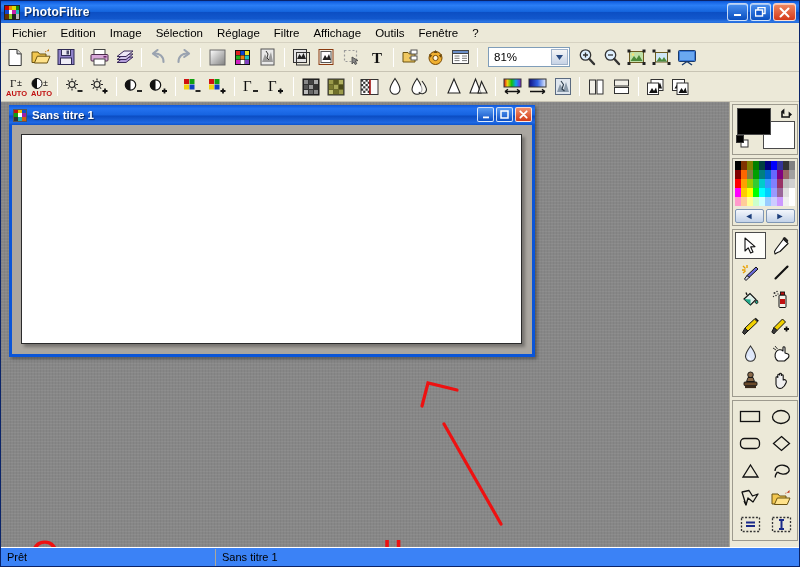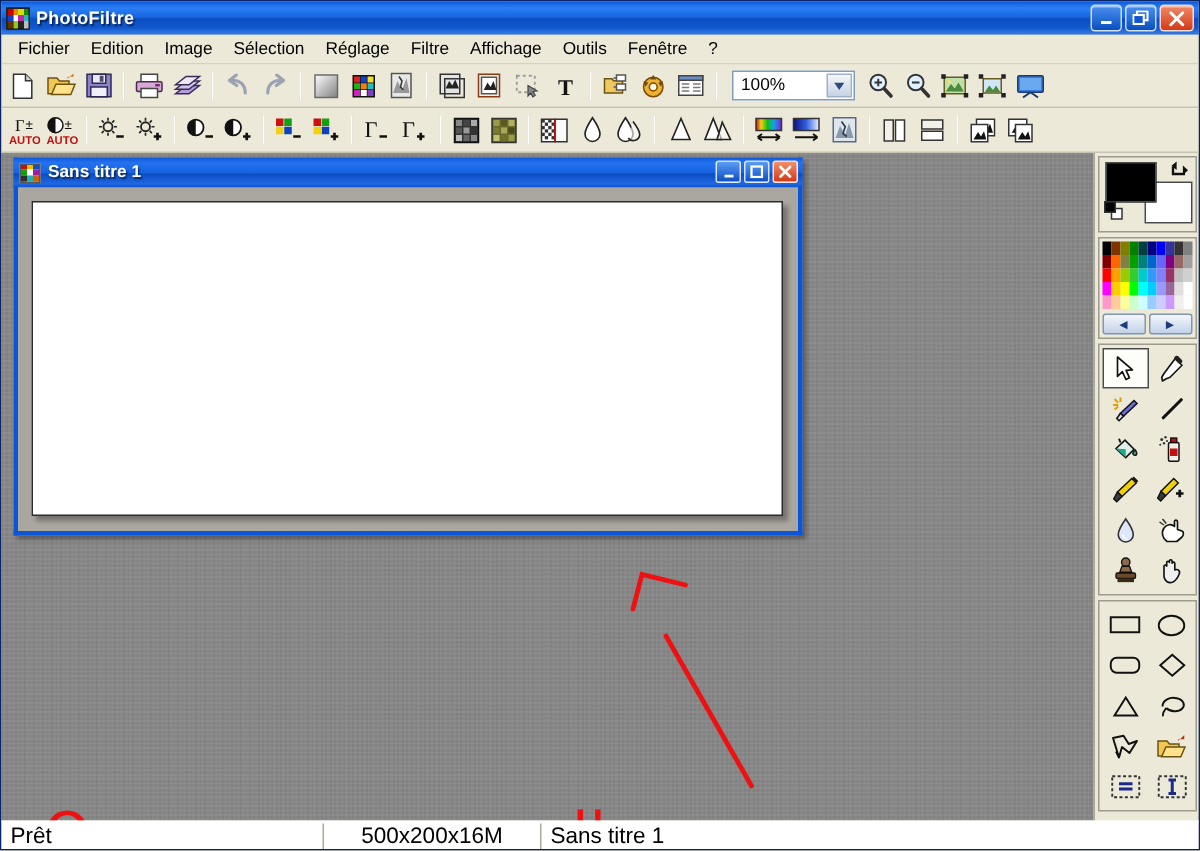--- a/index.html
+++ b/index.html
@@ -222,24 +222,24 @@
     width: 62px; margin: 0 auto;
   }
   .shape {
     height: 27px; display: flex; align-items: center; justify-content: center;
     border: 1px solid transparent;
   }
 
   
   .statusbar {
     flex: 0 0 19px; height: 19px;
-    background: #ffffff;
+    background: #3b82f6;
     border-top: 1px solid #fff;
     display: flex; align-items: center;
-    font-size: 15px; color: #000;
+    font-size: 11px; color: #000;
   }
   .st-cell {
     height: 17px; display: flex; align-items: center;
     padding: 0 6px;
     border-right: 1px solid #aca899;
   }
   .st-ready { width: 215px; }
   .st-dim { width: 145px; justify-content: center; }
   .st-xy { width: 145px; justify-content: center; }
   .st-doc { flex: 1 1 auto; border-right: none; }
@@ -441,21 +441,21 @@
       <svg width="19" height="16" viewBox="0 0 19 16">
         <rect x="1.5" y="1.5" width="16" height="13" fill="#fff" stroke="#444"></rect>
         <rect x="1.5" y="1.5" width="16" height="3" fill="#6a8ec8" stroke="#444"></rect>
         <path d="M3.5 7h5 M3.5 9.3h5 M3.5 11.6h5 M11 7h5 M11 9.3h5 M11 11.6h5" stroke="#7a7a7a"></path>
       </svg>
     </div>
 
     <div class="tsep"></div>
 
     <div class="zoom-combo">
-      <span>100%</span>
+      <span>81%</span>
       <span class="arrowbox">
         <svg width="7" height="5" viewBox="0 0 7 5">
             <path d="M0 0 L7 0 L3.5 5z" fill="#2a4a80"></path>
           </svg>
       </span>
     </div>
 
     <div class="tbtn">
       <svg width="18" height="18" viewBox="0 0 18 18">
         <circle cx="7.5" cy="7" r="5.2" fill="#dff0ff" stroke="#333" stroke-width="1.3"></circle>
@@ -1035,16 +1035,15 @@
               <path d="M8 4h5 M8 13h5 M10.5 4v9" stroke="#1a2a8a" stroke-width="2"></path>
             </svg>
           </div>
         </div>
       </div>
     </div>
   </div>
 
   <div class="statusbar">
     <div class="st-cell st-ready">Prêt</div>
-    <div class="st-cell st-dim">500x200x16M</div>
     <div class="st-cell st-doc">Sans titre 1</div>
   </div>
 </div>
 
 </body></html>

